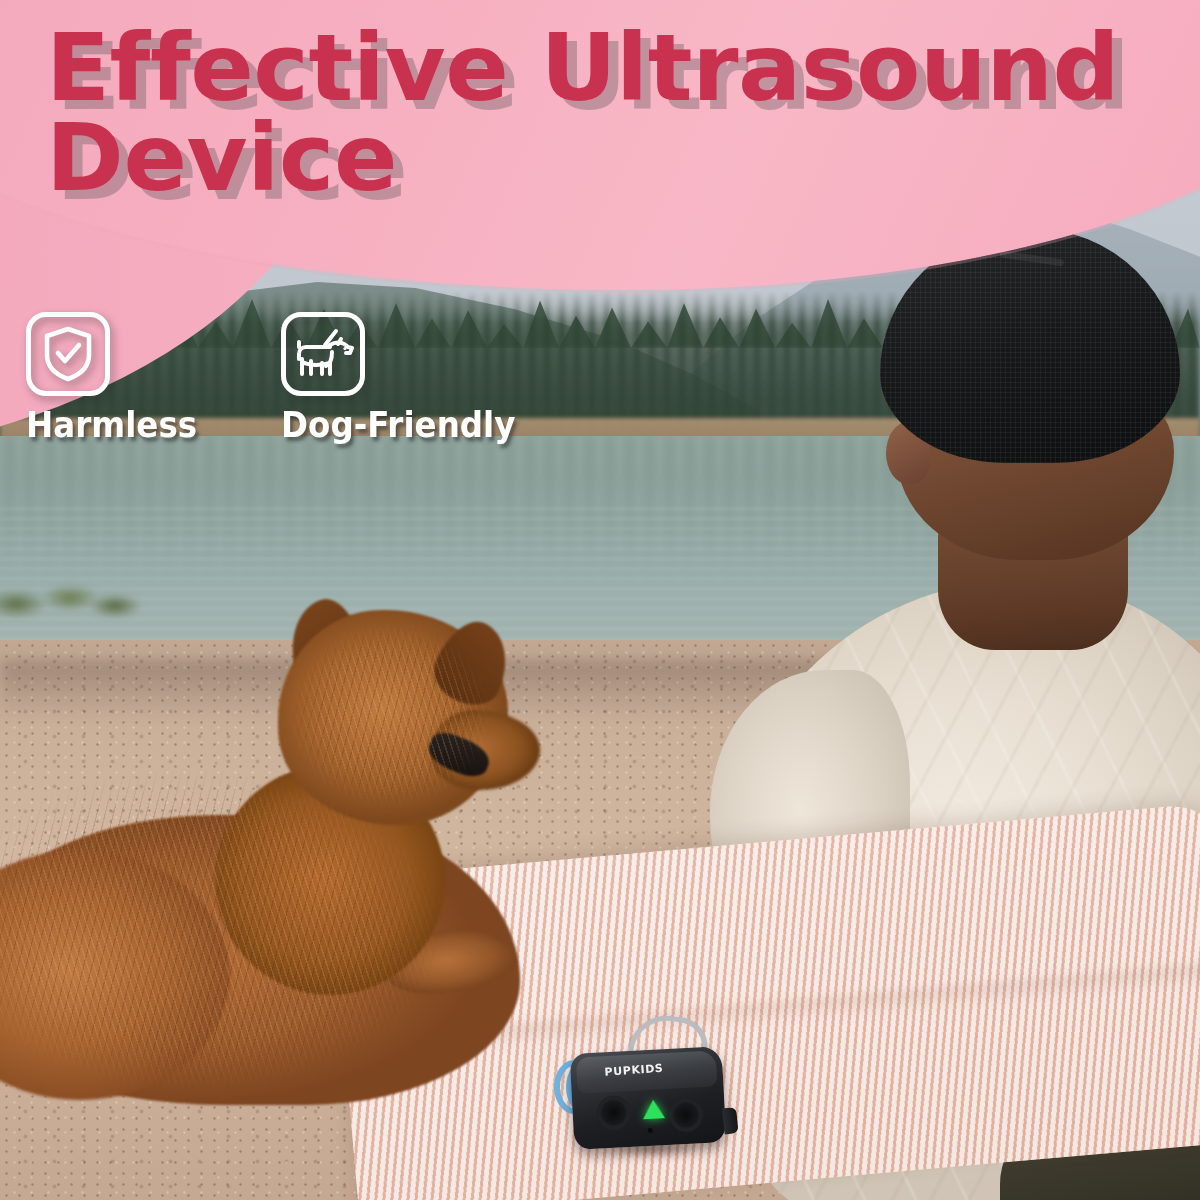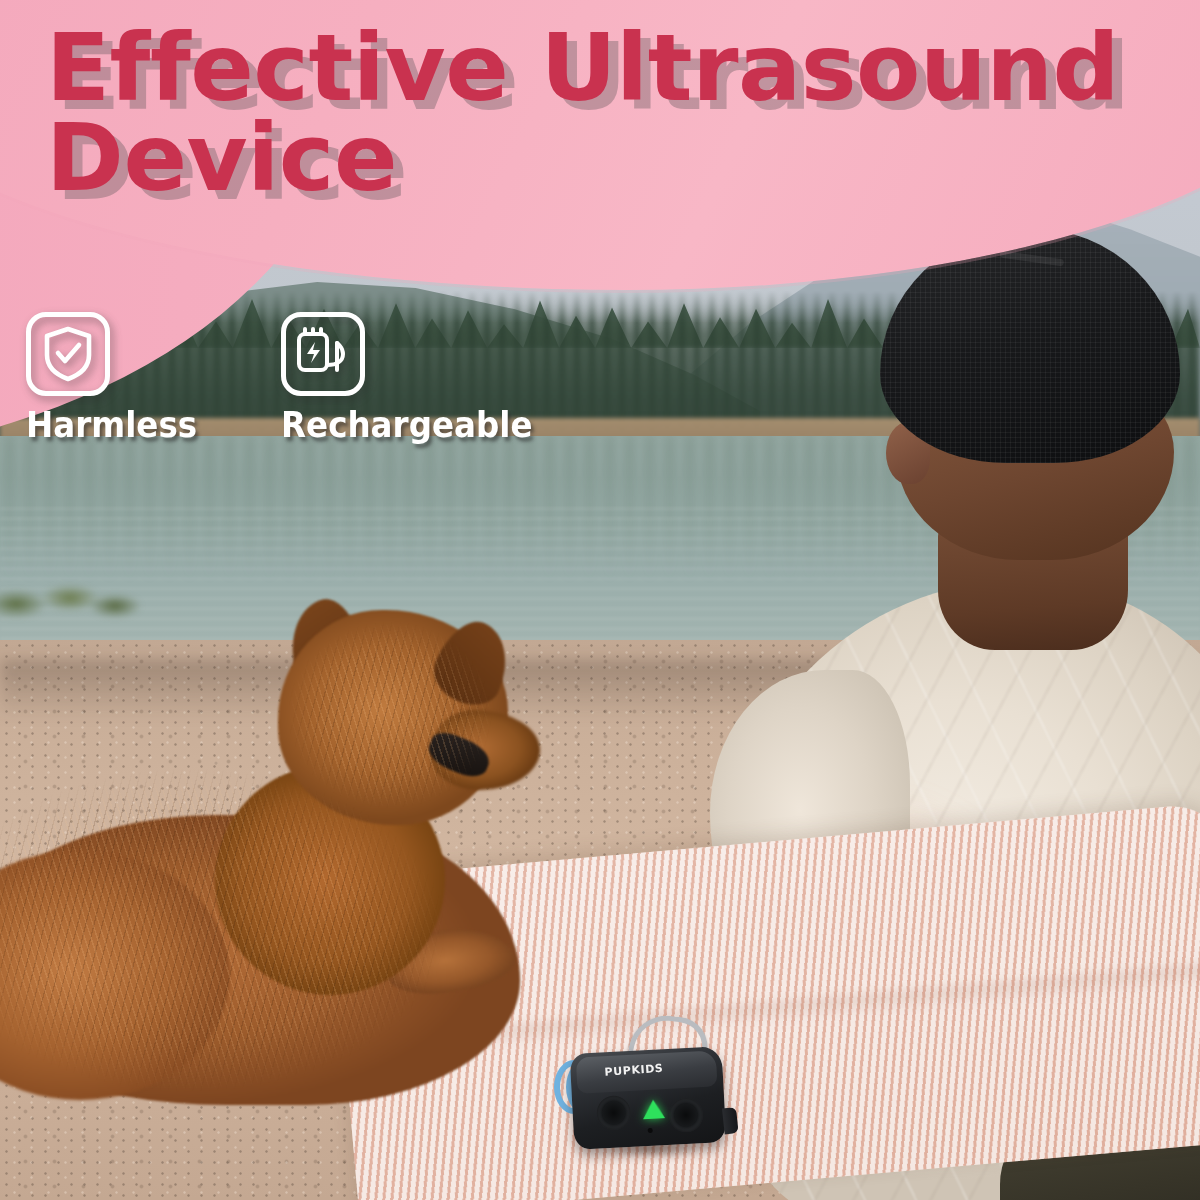--- a/index.html
+++ b/index.html
@@ -516,39 +516,44 @@
           <path d="M27 4 L48 11 V30 C48 43 38 50 27 54 C16 50 6 43 6 30 V11 Z"></path>
           <path d="M17 28 L24 36 L38 20"></path>
         </svg>
       </div>
       <div class="feature-label">Harmless</div>
     </div>
 
 
 
 
-
     <div class="feature">
       <div class="icon-box">
-        <svg width="60" height="58" viewBox="0 0 60 58" fill="none" stroke="#fff" stroke-width="4" stroke-linecap="round" stroke-linejoin="round">
-
-          <path d="M12 4 L12 9"></path>
-          <path d="M20 4 L20 9"></path>
-          <path d="M28 4 L28 9"></path>
-
-          <rect x="6" y="9" width="28" height="36" rx="6"></rect>
-
-          <path d="M22 17 L14 29 H21 L18 38 L27 25 H20 Z" fill="#fff" stroke="none"></path>
-
-          <path d="M34 40 C44 40 50 36 50 29 C50 22 44 18 44 18"></path>
-          <path d="M44 18 L44 45" stroke-width="4"></path>
+        <svg width="62" height="52" viewBox="0 0 62 52" fill="none" stroke="#fff" stroke-width="4" stroke-linecap="round" stroke-linejoin="round">
+
+          <path d="M44 3 L33 17"></path>
+
+          <path d="M38 17 C44 13 52 14 56 19 L60 20 L58 25 L54 25"></path>
+          <path d="M46 16 L49 11"></path>
+          <circle cx="53" cy="20.5" r="1.6" fill="#fff" stroke="none"></circle>
+
+          <path d="M38 19 C30 19 22 19 14 19 C10 19 7 22 7 26 L7 31"></path>
+          <path d="M7 19 L7 14"></path>
+          <path d="M40 24 C40 31 38 36 34 38"></path>
+
+          <path d="M10 31 L10 46"></path>
+          <path d="M19 33 L19 46"></path>
+          <path d="M30 35 L30 46"></path>
+          <path d="M38 35 L38 46"></path>
+          <path d="M10 34 C16 37 26 38 38 35"></path>
         </svg>
       </div>
-      <div class="feature-label">Rechargeable</div>
+      <div class="feature-label">Dog-Friendly</div>
     </div>
+
   </div>
 
   <div class="device">
     <div class="dev-shadow"></div>
 
     <div class="ring blue" style="left:2px; top:42px; width:40px; height:54px; border-width:6px;"></div>
     <div class="ring blue" style="left:14px; top:40px; width:44px; height:58px; border-width:6px;"></div>
     <div class="ring pink" style="left:30px; top:42px; width:40px; height:52px; border-width:6px;"></div>
     <div class="ring blue" style="left:40px; top:40px; width:44px; height:56px; border-width:6px;"></div>
 

